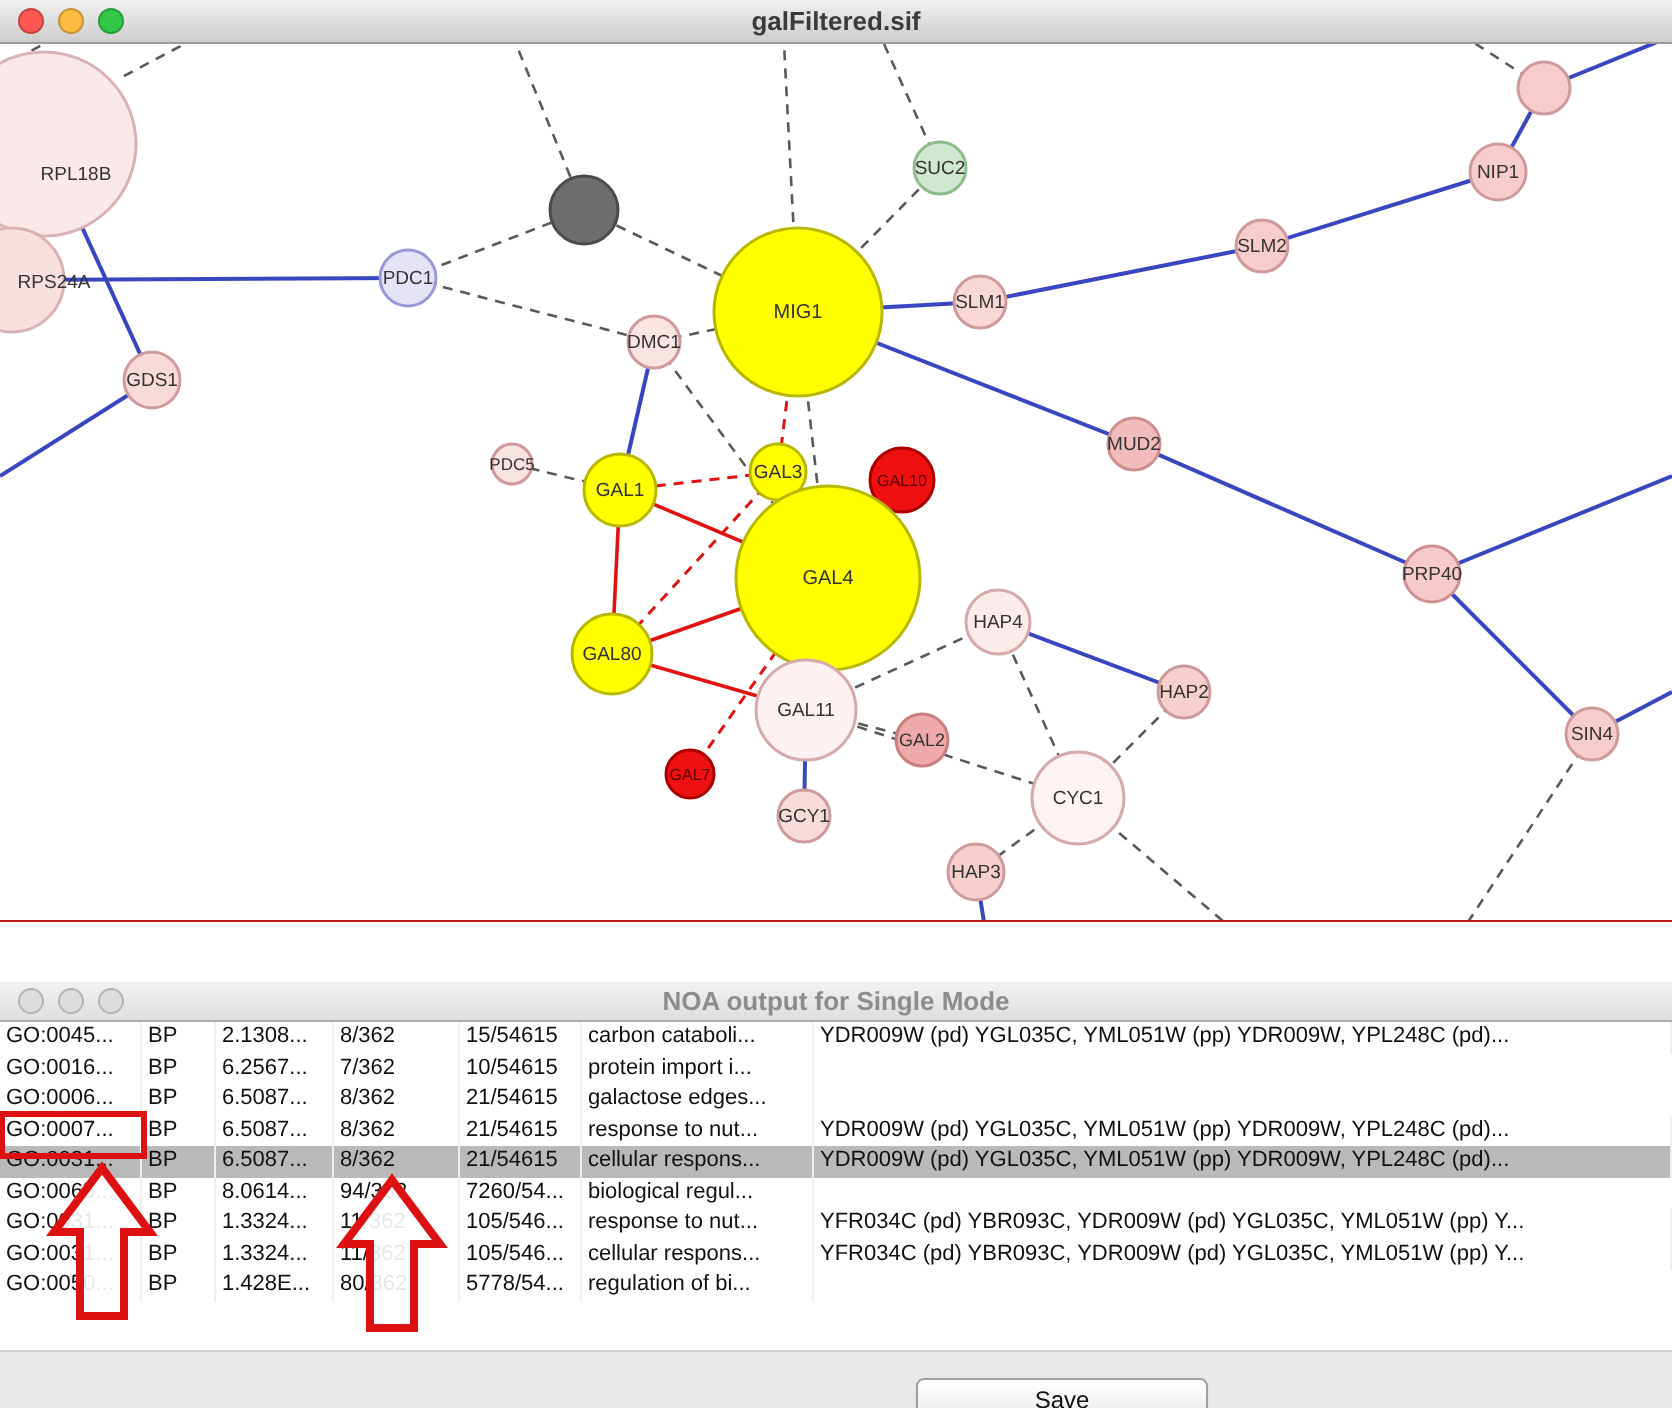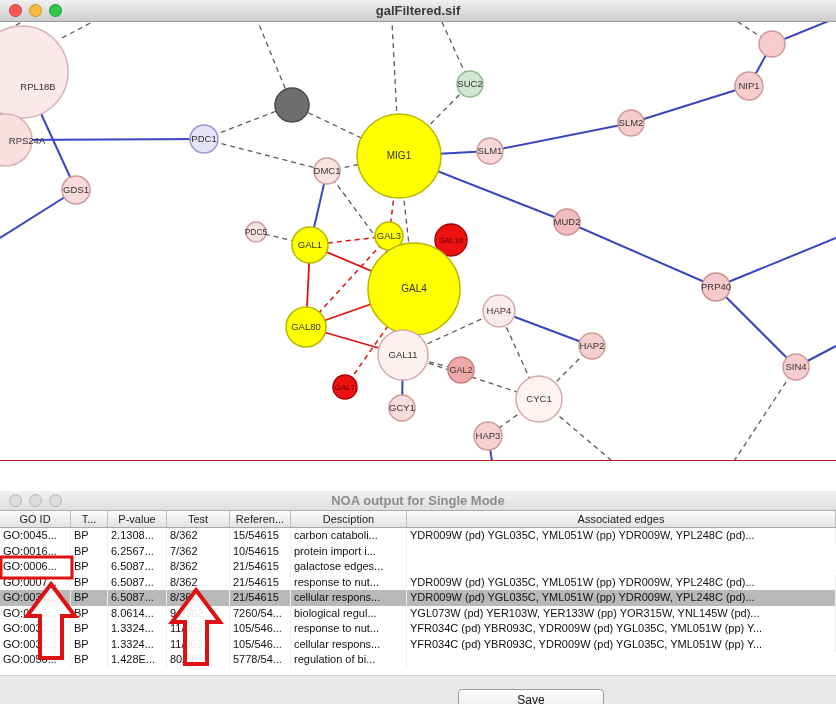--- a/index.html
+++ b/index.html
@@ -173,29 +173,20 @@
   <div class="win-bottom">
     <div class="titlebar2">
       <div class="lights" style="top:3px;">
         <span class="light" style="background:#dcdcdc;border-color:#b5b5b5;"></span>
         <span class="light" style="background:#dcdcdc;border-color:#b5b5b5;"></span>
         <span class="light" style="background:#dcdcdc;border-color:#b5b5b5;"></span>
       </div>
       <span class="tb-title inactive">NOA output for Single Mode</span>
     </div>
 
-    <div id="thead">
-        <div class="hcell" style="width: 71px;">GO ID</div>
-        <div class="hcell" style="width: 37px;">T...</div>
-        <div class="hcell" style="width: 59px;">P-value</div>
-        <div class="hcell" style="width: 63px;">Test</div>
-        <div class="hcell" style="width: 61px;">Referen...</div>
-        <div class="hcell" style="width: 116px;">Desciption</div>
-        <div class="hcell" style="width: 429px;">Associated edges</div>
-      </div>
     <div id="tbody">
         <div class="trow">
           <div class="tcell" style="width: 71px;">GO:0045...</div>
           <div class="tcell" style="width: 37px;">BP</div>
           <div class="tcell" style="width: 59px;">2.1308...</div>
           <div class="tcell" style="width: 63px;">8/362</div>
           <div class="tcell" style="width: 61px;">15/54615</div>
           <div class="tcell" style="width: 116px;">carbon cataboli...</div>
           <div class="tcell" style="width: 429px;">YDR009W (pd) YGL035C, YML051W (pp) YDR009W, YPL248C (pd)...</div>
         </div>
@@ -233,21 +224,20 @@
           <div class="tcell" style="width: 116px;">cellular respons...</div>
           <div class="tcell" style="width: 429px;">YDR009W (pd) YGL035C, YML051W (pp) YDR009W, YPL248C (pd)...</div>
         </div>
         <div class="trow">
           <div class="tcell" style="width: 71px;">GO:0065...</div>
           <div class="tcell" style="width: 37px;">BP</div>
           <div class="tcell" style="width: 59px;">8.0614...</div>
           <div class="tcell" style="width: 63px;">94/362</div>
           <div class="tcell" style="width: 61px;">7260/54...</div>
           <div class="tcell" style="width: 116px;">biological regul...</div>
-          <div class="tcell" style="width: 429px;">YGL073W (pd) YER103W, YER133W (pp) YOR315W, YNL145W (pd)...</div>
         </div>
         <div class="trow">
           <div class="tcell" style="width: 71px;">GO:0031...</div>
           <div class="tcell" style="width: 37px;">BP</div>
           <div class="tcell" style="width: 59px;">1.3324...</div>
           <div class="tcell" style="width: 63px;">11/362</div>
           <div class="tcell" style="width: 61px;">105/546...</div>
           <div class="tcell" style="width: 116px;">response to nut...</div>
           <div class="tcell" style="width: 429px;">YFR034C (pd) YBR093C, YDR009W (pd) YGL035C, YML051W (pp) Y...</div>
         </div>

